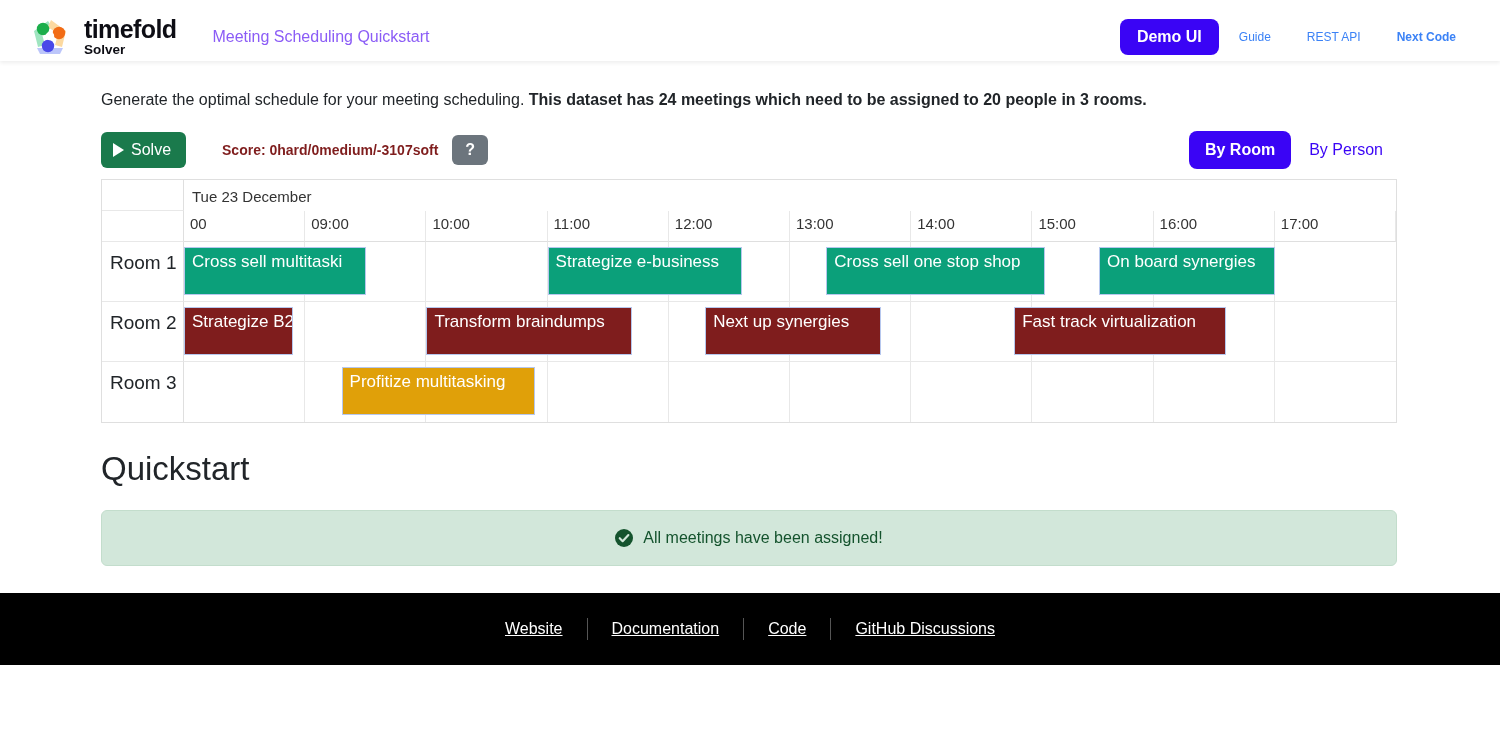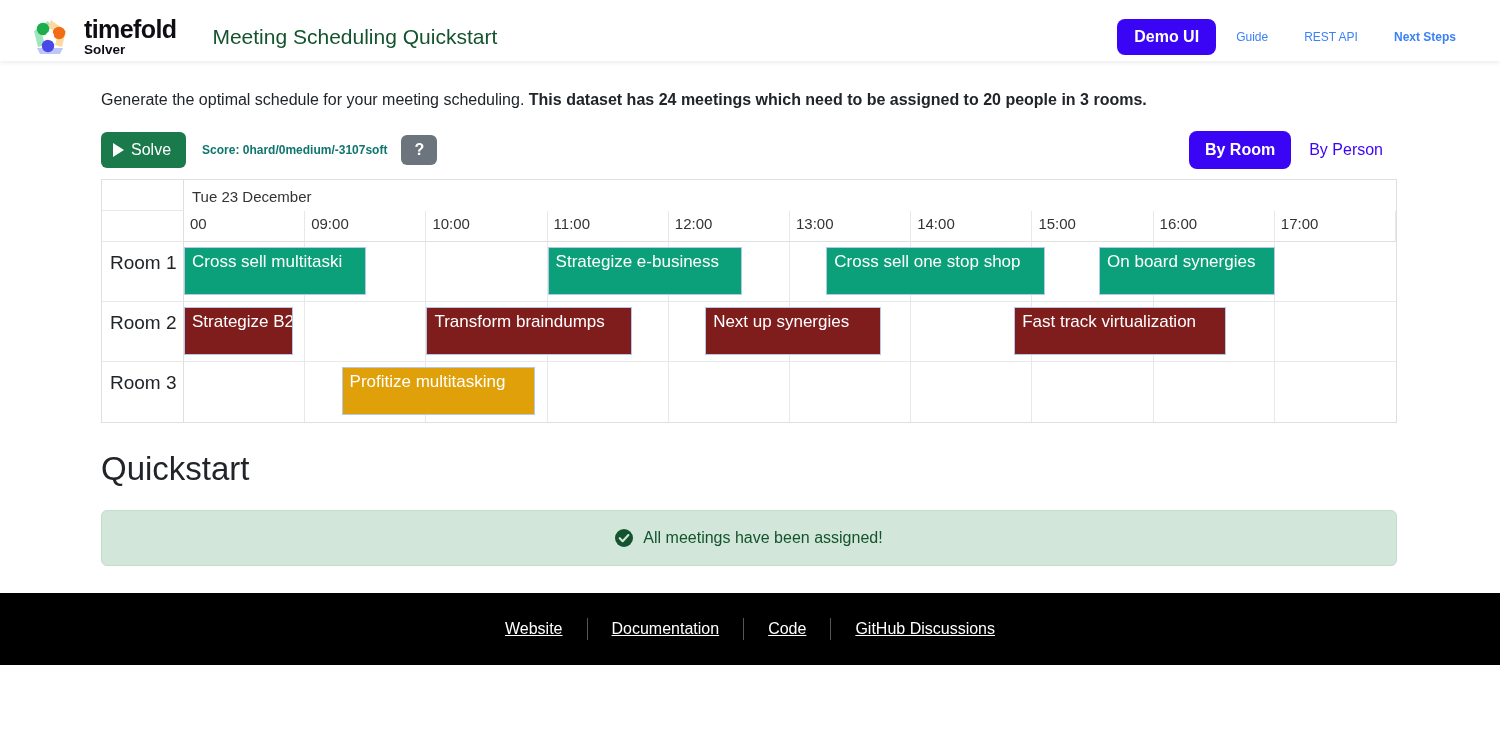--- a/index.html
+++ b/index.html
@@ -28,21 +28,21 @@
   .brand-text { line-height: 1; }
   .brand-title {
     font-size: 25px; font-weight: bold; letter-spacing: -0.6px;
     color: #0d0d14; display: block;
   }
   .brand-sub {
     font-size: 13.5px; font-weight: bold; color: #0d0d14;
     display: block; margin-top: 1px;
   }
   .app-title {
-    font-size: 21px; color: #14532d; margin-left: 36px; font-weight: normal;
+    font-size: 16px; color: #8b5cf6; margin-left: 36px; font-weight: normal;
   }
   .nav-right { margin-left: auto; display: flex; align-items: center; gap: 4px; }
   .nav-pill {
     background: #3a04f5; color: #fff; border-radius: 8px;
     padding: 9px 17px; font-size: 16px; font-weight: bold;
     text-decoration: none; display: inline-block;
   }
   .nav-link {
     color: #3b82f6; text-decoration: none; font-size: 12px;
     padding: 9px 16px; display: inline-block;
@@ -61,21 +61,21 @@
   .btn-solve {
     background: #1a7a4c; color: #fff; border: none; border-radius: 6px;
     font-size: 16px; padding: 9px 15px 9px 12px; display: inline-flex;
     align-items: center; gap: 7px; cursor: pointer; font-family: inherit;
   }
   .play-tri {
     width: 0; height: 0; border-left: 11px solid #fff;
     border-top: 7px solid transparent; border-bottom: 7px solid transparent;
   }
   .score {
-    font-size: 12px; font-weight: bold; margin-left: 16px; color: #0f766e;
+    font-size: 14px; font-weight: bold; margin-left: 36px; color: #7f1d1d;
   }
   .btn-help {
     background: #6c757d; color: #fff; border: none; border-radius: 6px;
     font-size: 16px; font-weight: bold; padding: 6px 13px; margin-left: 14px;
     cursor: pointer; font-family: inherit;
   }
   .view-toggle { margin-left: auto; display: flex; align-items: center; gap: 2px; }
   .btn-view {
     background: #3a04f5; color: #fff; border: none; border-radius: 8px;
     font-size: 16px; font-weight: bold; padding: 10px 16px; cursor: pointer;
@@ -178,21 +178,21 @@
     <span class="brand-text">
       <span class="brand-title">timefold</span>
       <span class="brand-sub">Solver</span>
     </span>
   </div>
   <div class="app-title">Meeting Scheduling Quickstart</div>
   <div class="nav-right">
     <a class="nav-pill" href="#">Demo UI</a>
     <a class="nav-link" href="#">Guide</a>
     <a class="nav-link" href="#">REST API</a>
-    <a class="nav-link bold" href="#">Next Steps</a>
+    <a class="nav-link bold" href="#">Next Code</a>
   </div>
 </div>
 
 <div class="container">
 
   <p class="lead">
     <span>Generate the optimal schedule for your meeting scheduling. </span><b>This dataset has 24 meetings which need to be assigned to 20 people in 3 rooms.</b>
   </p>
 
   <div class="toolbar">

